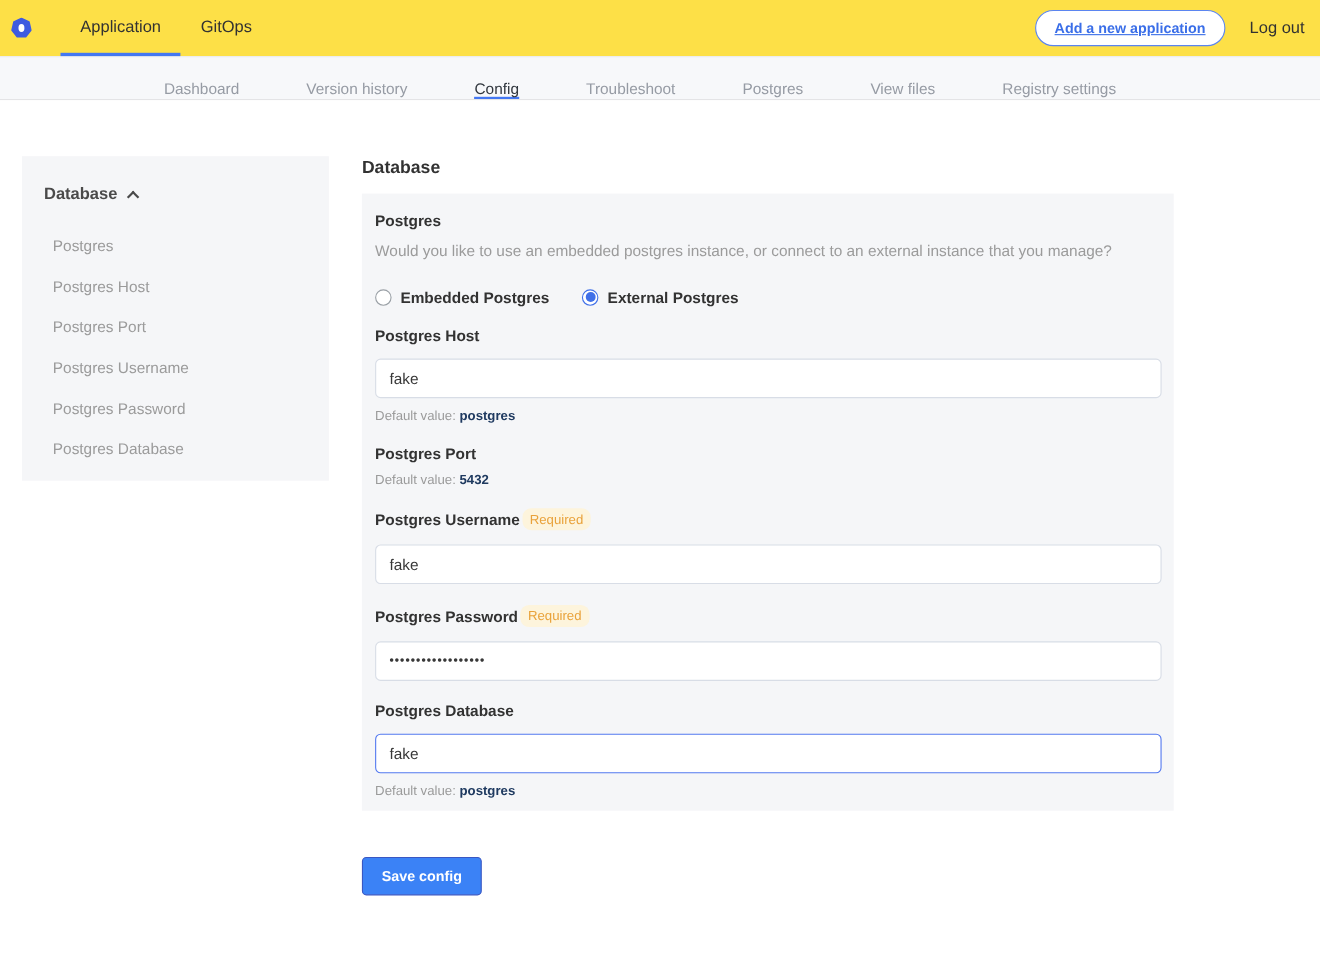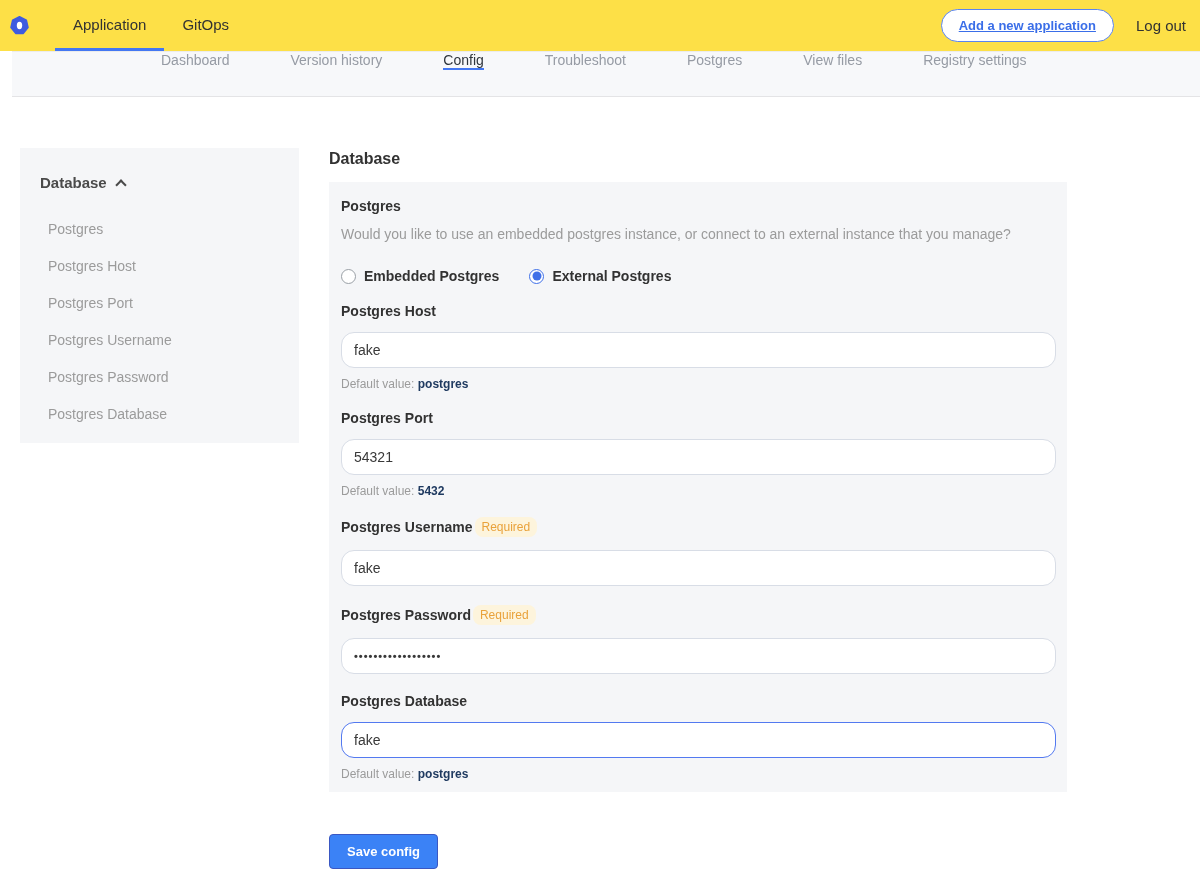--- a/index.html
+++ b/index.html
@@ -15,22 +15,22 @@
     font-weight:500; color:#323232; cursor:pointer; border-bottom:3px solid transparent; }
   .top-tab.active { border-bottom-color:#4377f2; }
   .top-spacer { flex:1; }
   .top-right { display:flex; align-items:center; padding-right:14px; }
   .pill-btn { background:#fff; border:1px solid #5b85f0; color:#3a6ee8; font-weight:bold;
     font-size:13px; padding:8px 17px; border-radius:18px; cursor:pointer;
     font-family:inherit; margin-right:22px;text-decoration:underline; }
   .logout { font-size:15px; color:#323232; cursor:pointer; }
 
   
-  .subnav { height:46px; background:#f7f8fa; border-top:1px solid #ececec;
-    border-bottom:1px solid #e4e4e6; display:flex; align-items:flex-start; padding-left:149px;margin-left:12px; }
+  .subnav { height:40px; background:#f7f8fa; border-top:1px solid #ececec;
+    border-bottom:1px solid #e4e4e6; display:flex; align-items:flex-end; padding-left:149px; }
   .sub-tab { display:flex; align-items:center; font-size:14px; color:#969ba4;
     cursor:pointer; margin-right:61px; border-bottom:2px solid transparent; }
   .sub-tab.active { color:#30363d; font-weight:500; border-bottom-color:#4377f2; }
 
   
   .content { display:flex; align-items:flex-start; margin-top:51px; }
 
   .sidebar { margin-left:20px; width:279px; background:#f5f6f8; padding:26px 20px 10px 20px; }
   .sidebar-group-header { display:flex; align-items:center; font-size:15px; font-weight:bold;
     color:#4a4a4a; cursor:pointer; margin-bottom:20px; }
@@ -54,21 +54,21 @@
   .radio-opt.checked .radio-circle::after { content:""; position:absolute; left:50%; top:50%;
     width:9px; height:9px; border-radius:50%; background:#4070e8; transform:translate(-50%,-50%); }
   .radio-label { font-size:14px; font-weight:bold; color:#323232; }
 
   .field { margin-top:19px; }
   .field-label-row { display:flex; align-items:center; }
   .field-label { font-size:14px; font-weight:bold; color:#323232; }
   .required-badge { font-size:12px; color:#e9a23b; background:#fdf4dc; padding:3px 7px;
     margin-left:2px; border-radius:8px; }
   .field input { display:block; width:100%; height:36px; margin-top:13px; background:#fff;
-    border:1px solid #d8dde6; border-radius:13px; padding:0 12px; font-size:14px; color:#383838;
+    border:1px solid #d8dde6; border-radius:5px; padding:0 12px; font-size:14px; color:#383838;
     font-family:inherit; outline:none; }
   .field input.focused { border:1px solid #5379f0; }
   .field input.pw { font-size:11px; letter-spacing:1px; font-weight:bold; }
   .field-hint { font-size:12px; color:#9b9b9b; margin-top:9px; }
   .field-hint b { color:#1f3a60; font-weight:bold; }
 
   .save-btn { margin-top:42px; background:#3b82f6; border:1px solid #3a57c2; color:#fff;
     font-weight:bold; font-size:13px; padding:9px 17px; border-radius:4px; cursor:pointer;
     font-family:inherit; }
 </style>
@@ -145,21 +145,20 @@
         <input type="text" value="fake" style="">
         <div class="field-hint">
           <span>Default value:</span> <b>postgres</b>
         </div>
       </div>
 
       <div class="field">
         <div class="field-label-row">
           <span class="field-label">Postgres Port</span>
         </div>
-        <input type="text" value="54321" style="">
         <div class="field-hint">
           <span>Default value:</span> <b>5432</b>
         </div>
       </div>
 
       <div class="field">
         <div class="field-label-row">
           <span class="field-label">Postgres Username</span>
           <span class="required-badge">Required</span>
         </div>

